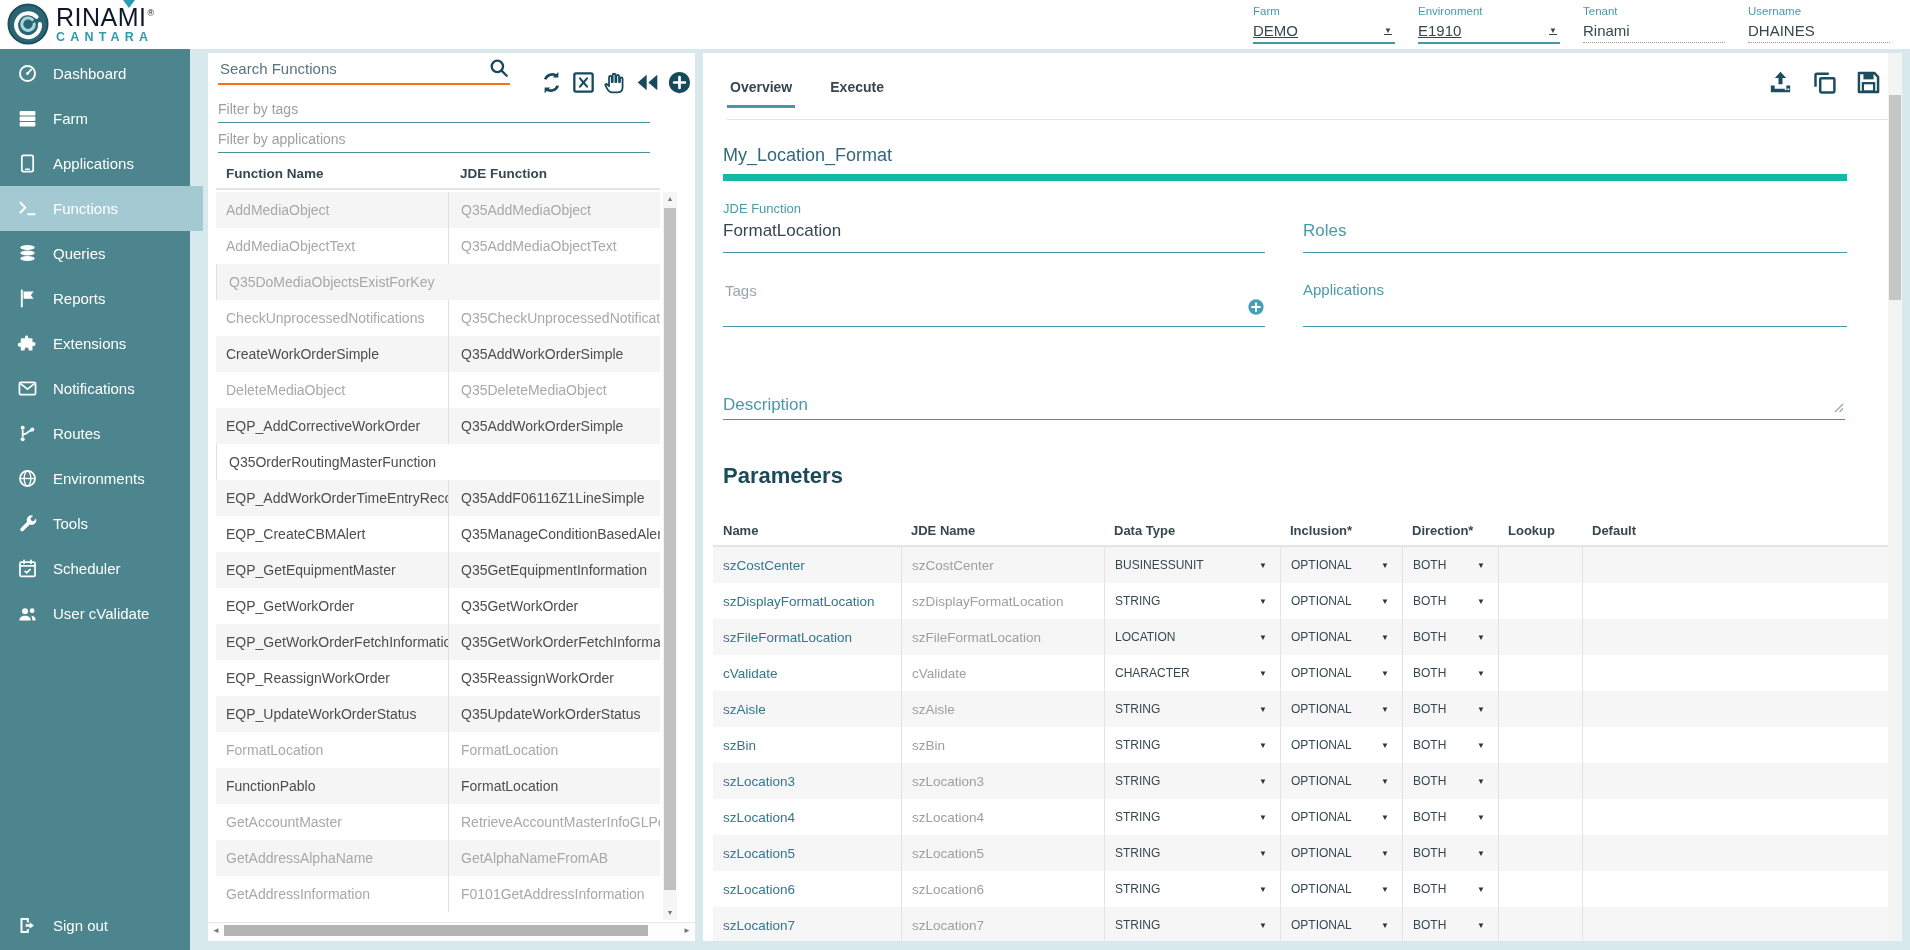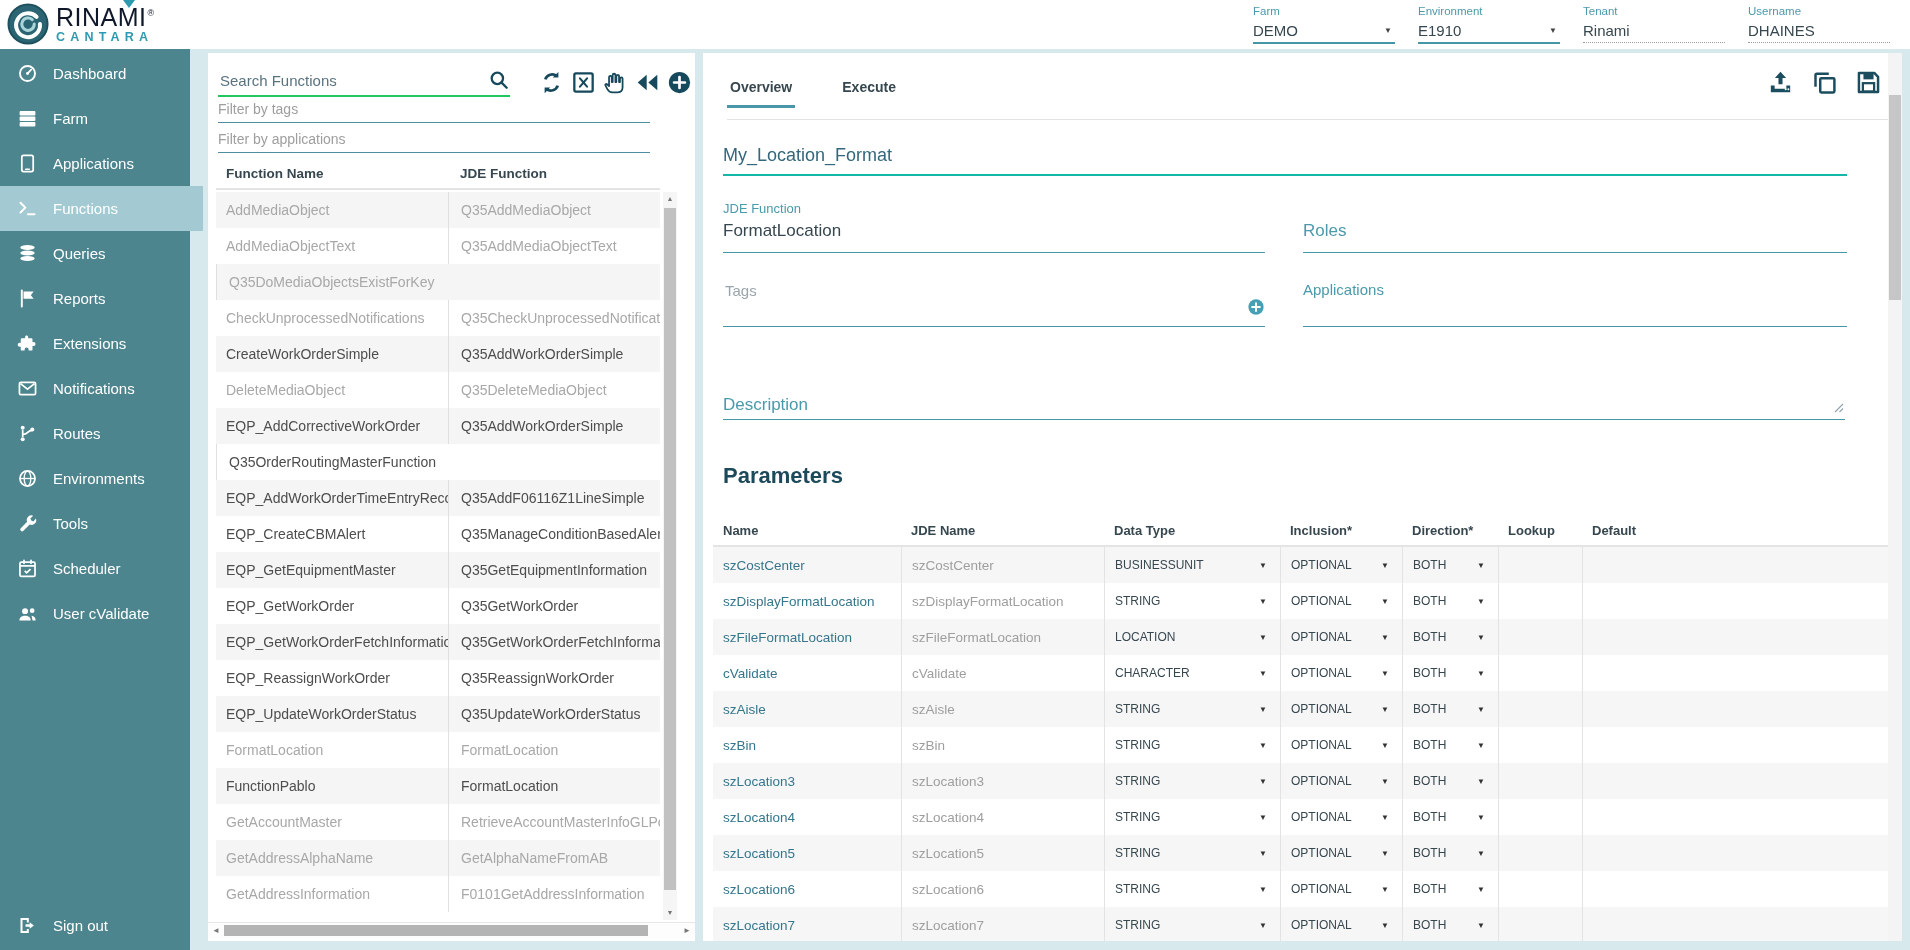--- a/index.html
+++ b/index.html
@@ -14,41 +14,41 @@
   .logo-line1 { font-size:25px; font-weight:400; color:#0f172a; position:relative; letter-spacing:.5px; display:inline-block; }
   .logo-reg { font-size:9px; vertical-align:super; margin-left:1px; }
   .logo-check { position:absolute; left:67px; top:-5px; width:0; height:0;
     border-left:6px solid transparent; border-right:6px solid transparent; border-top:8px solid #2e9ab0; }
   .logo-line2 { font-size:12.5px; font-weight:700; color:#2e9ab0; letter-spacing:5.2px; margin-top:1px; }
 
   .hfields { position:absolute; left:1253px; top:5px; display:flex; }
   .hfield { width:142px; margin-right:23px; }
   .hlabel { font-size:11.5px; color:#4a9aab; margin-bottom:2px; }
   .hvalue { display:flex; align-items:center; font-size:15px; color:#37474f; padding:3px 0 3px; }
-  .hvalue.select { border-bottom:2px solid #4596a7; }
+  .hvalue.select { border-bottom:2px solid #4596a7;text-decoration:underline; }
   .hvalue.text { border-bottom:1px dotted #9e9e9e; }
   .caret { margin-left:auto; font-size:8px; color:#444; padding-right:3px; }
 
   
   .sidebar { position:absolute; left:0; top:49px; width:190px; height:901px; background:#4c858e; z-index:20; }
   .side-nav { padding-top:2px; }
   .side-item { height:45px; display:flex; align-items:center; padding-left:17px; color:#fff; font-size:15px;
     cursor:pointer; width:190px; box-sizing:border-box; white-space:nowrap; }
   .side-item.selected { background:#a3cad2; width:203px; }
   .side-item .icon { width:21px; height:21px; margin-right:15px; display:inline-flex; flex:none; }
   .side-item .icon svg { width:21px; height:21px; }
   .side-signout { position:absolute; bottom:2px; left:0; }
 
   
   .panel { position:absolute; background:#fff; overflow:hidden; }
   .fpanel { left:208px; top:53px; width:487px; height:888px; z-index:10; }
   .mpanel { left:703px; top:53px; width:1199px; height:888px; z-index:10; }
 
   
-  .search-wrap { position:absolute; left:10px; top:12px; width:292px; height:32px; border-bottom:2px solid #22c55e;
+  .search-wrap { position:absolute; left:10px; top:0; width:292px; height:32px; border-bottom:2px solid #f97316;
     display:flex; align-items:center; box-sizing:border-box; }
   .search-input { border:none; outline:none; background:transparent; font-family:inherit; font-size:15px;
     color:#455a64; flex:1; }
   .search-input::placeholder { color:#5a7380; opacity:1; }
   .search-ic { width:22px; height:22px; color:#17495d; flex:none; cursor:pointer; }
   .search-ic svg { width:22px; height:22px; }
 
   .ftoolbar { position:absolute; left:331px; top:17px; display:flex; align-items:center; gap:7px; color:#17495d; }
   .ftoolbar .tool { width:25px; height:25px; cursor:pointer; display:inline-flex; }
   .ftoolbar .tool svg { width:25px; height:25px; }
@@ -77,30 +77,30 @@
   .fscroll-v { position:absolute; left:455px; top:139px; width:14px; height:728px; background:#f5f5f5; }
   .vthumb { position:absolute; left:1px; top:16px; width:12px; height:682px; background:#c1c1c1; }
   .sarr { position:absolute; font-size:7px; color:#777; width:100%; text-align:center; line-height:14px; cursor:pointer; }
   .sarr.up { top:0; } .sarr.down { bottom:0; }
   .fscroll-h { position:absolute; left:0; top:869px; width:487px; height:16px; background:#fdfdfd; border-top:1px solid #e6e6e6; }
   .hthumb { position:absolute; left:16px; top:2px; width:424px; height:11px; background:#b4b4b4; }
   .sarr.left, .sarr.right { width:12px; line-height:15px; font-size:8px; }
   .sarr.left { left:2px; top:0; } .sarr.right { right:2px; top:0; }
 
   
-  .tabs { position:absolute; left:24px; top:0; display:flex; gap:44px; }
+  .tabs { position:absolute; left:24px; top:0; display:flex; gap:32px; }
   .tab { font-size:14px; font-weight:700; color:#37474f; padding:26px 3px 13px; cursor:pointer; }
   .tab.active { border-bottom:3px solid #4b96a6; padding-bottom:10px; }
   .tabs-border { position:absolute; left:24px; right:14px; top:66px; height:1px; background:#e3e3e3; }
 
   .mtoolbar { position:absolute; left:1064px; top:16px; display:flex; gap:17px; color:#1b4d5e; }
   .mtoolbar .tool { width:27px; height:27px; cursor:pointer; display:inline-flex; }
   .mtoolbar .tool svg { width:27px; height:27px; }
 
-  .fname-field { position:absolute; left:20px; top:92px; width:1124px; height:29px; border-bottom:2px solid #14b8a6;
+  .fname-field { position:absolute; left:20px; top:92px; width:1124px; height:29px; border-bottom:7px solid #14b8a6;
     font-size:18px; color:#33677c; }
   .jde-label { position:absolute; left:20px; top:148px; font-size:13px; color:#4a9aab; }
   .jde-value { position:absolute; left:20px; top:168px; width:542px; height:31px; border-bottom:1px solid #4596a7;
     font-size:17px; color:#37474f; }
   .roles-field { position:absolute; left:600px; top:168px; width:544px; height:31px; border-bottom:1px solid #4596a7;
     font-size:17px; color:#4a9aab; }
   .tags-field { position:absolute; left:20px; top:228px; width:542px; height:45px; border-bottom:1px solid #4596a7; }
   .tags-input { border:none; outline:none; background:transparent; font-family:inherit; font-size:15px; width:480px; }
   .tags-input::placeholder { color:#9aa6ab; opacity:1; }
   .add-tag { position:absolute; right:0; bottom:10px; width:18px; height:18px; color:#45a0b5; cursor:pointer; }

